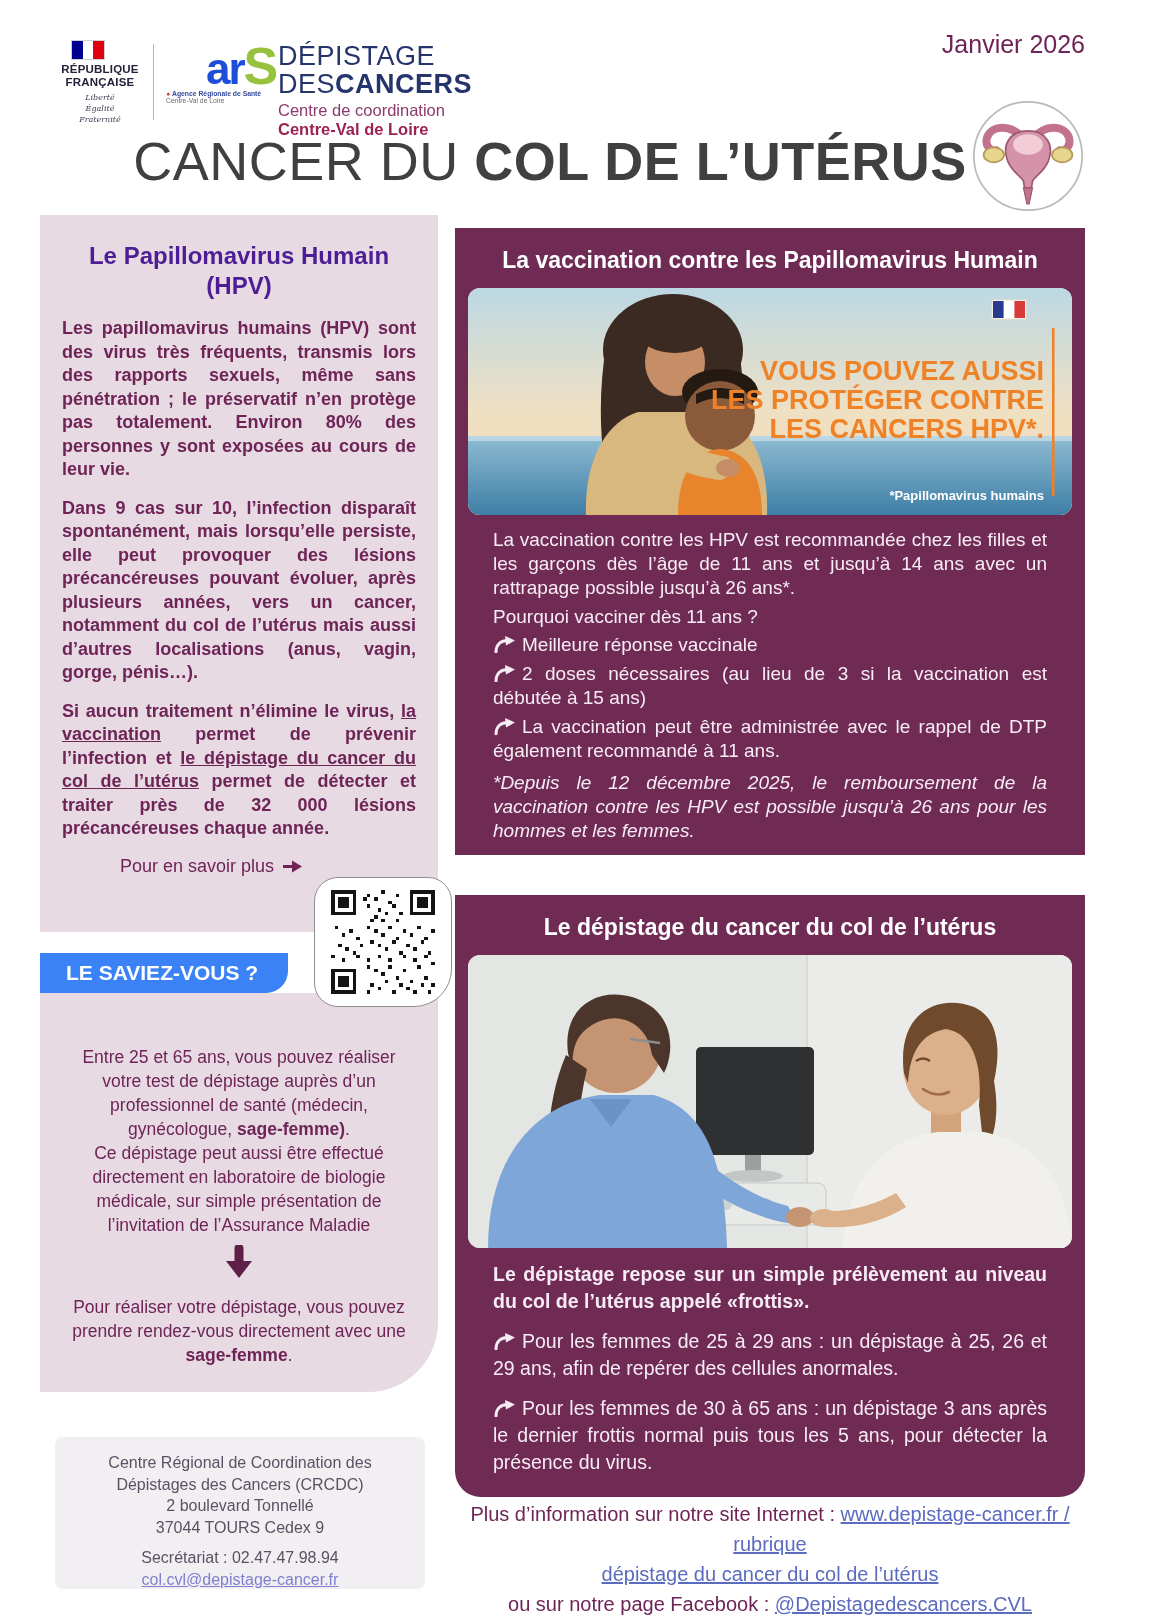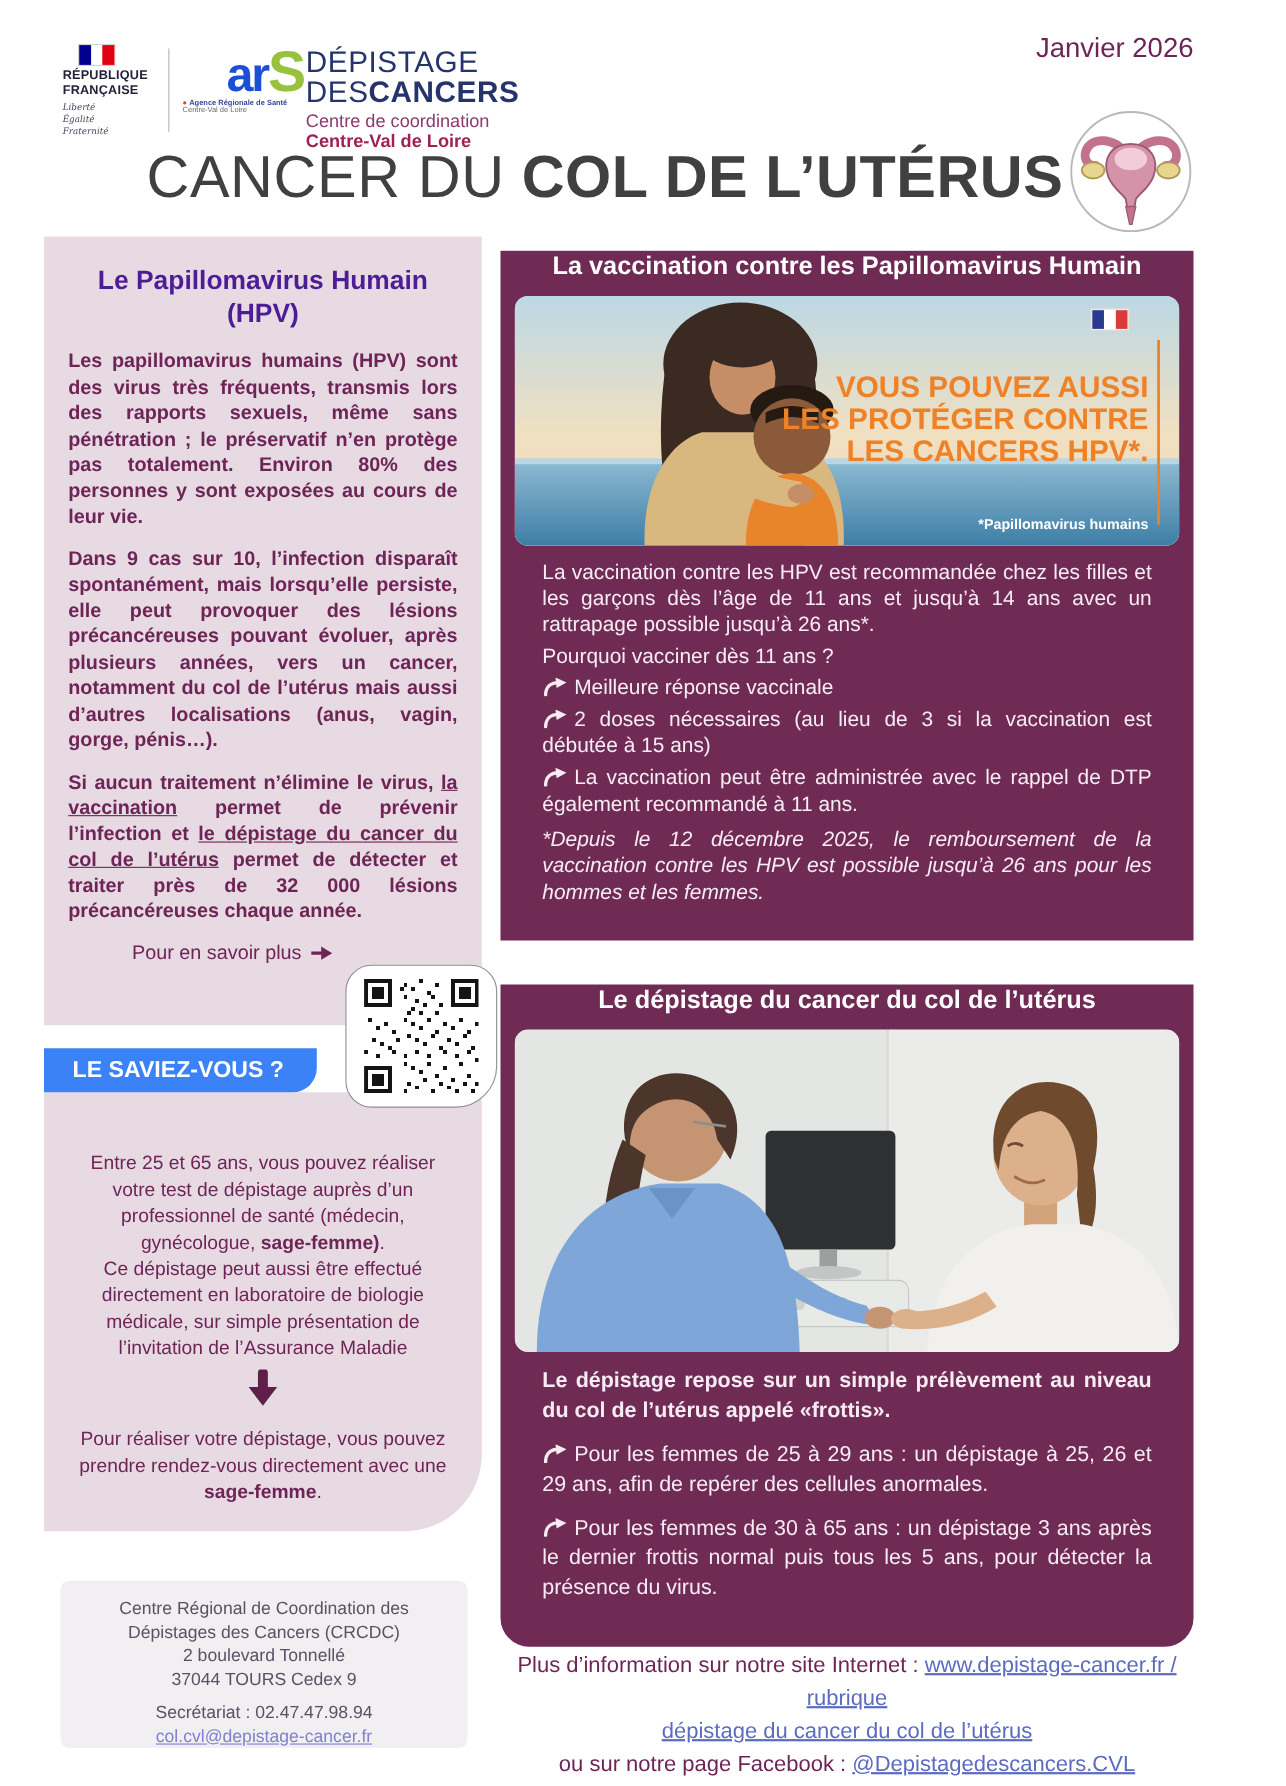--- a/index.html
+++ b/index.html
@@ -2,21 +2,21 @@
 <html lang="fr"><head>
 <meta charset="utf-8">
 <style>
   * { margin:0; padding:0; box-sizing:border-box; }
   html,body { background:#ffffff; }
   body { font-family:"Liberation Sans", sans-serif; }
   .page { position:relative; width:1169px; height:1624px; background:#fff; overflow:hidden; }
 
   
   .logo-row { position:absolute; left:57px; top:40px; display:flex; align-items:flex-start; }
-  .rf-block { width:86px; text-align:left; }
+  .rf-block { width:86px; text-align:center; }
   .rf-flag { display:flex; width:34px; height:20px; border:1px solid #d0d0d0; margin-bottom:3px; margin-left:14px; }
   .rf-flag span { flex:1; }
   .rf-name { font-size:11.5px; font-weight:bold; color:#22223a; line-height:1.15; letter-spacing:.2px; }
   .rf-motto { margin-top:4px; font-family:"DejaVu Serif", serif; font-style:italic; font-size:8px; color:#44445a; line-height:1.35; }
   .logo-divider { width:1px; height:76px; background:#b5b5b5; margin:4px 12px 0 10px; }
   .ars-block { width:96px; padding-top:6px; }
   .ars-word { line-height:.8; white-space:nowrap; }
   .ars-ar { font-size:44px; font-weight:bold; color:#1d4ed8; letter-spacing:-2px;margin-left:40px; }
   .ars-s  { font-size:52px; font-weight:bold; color:#96c23d; }
   .ars-sub1 { margin-top:2px; font-size:6.8px; color:#33499c; font-weight:bold; white-space:nowrap; }
@@ -46,21 +46,21 @@
   .info-box p b { font-weight:bold; }
   .arrow-down-row { margin:8px 0 10px; }
   .contact-box { position:absolute; left:55px; top:1437px; width:370px; height:152px; background:#f1eff1; border-radius:8px; text-align:center; color:#5a5264; font-size:16px; line-height:21.5px; padding-top:15px; }
   .contact-box .spacer { height:9px; }
   .contact-box a { color:#7f7fd0; text-decoration:underline; }
 
   
   .panel { position:absolute; left:455px; width:630px; background:#702b55; }
   .panel1 { top:228px; height:627px; }
   .panel2 { top:895px; height:602px; border-radius:0 0 26px 26px; }
-  .panel h3 { text-align:center; color:#ffffff; font-size:23px; font-weight:bold; }
+  .panel h3 { text-align:center; color:#ffffff; font-size:23px; font-weight:bold; padding-top:19px; }
   .photo-frame { margin:14px 13px 0; border-radius:12px; overflow:hidden; position:relative; background:#cfd8dd; }
   .photo1 { height:227px; }
   .photo2 { height:293px; }
   .photo-frame svg { display:block; }
   .panel-text { margin:13px 38px 0; color:#f7ecf4; }
   .panel1 .panel-text p { font-size:19px; line-height:24px; text-align:justify; margin-bottom:5px; }
   .panel1 .panel-text .q { margin-bottom:4px; }
   .panel-text .foot { font-style:italic; font-size:18px; line-height:24.5px; margin-top:8px; }
   .bullet { position:relative; }
   .bullet svg { vertical-align:-2px; margin-right:5px; }

